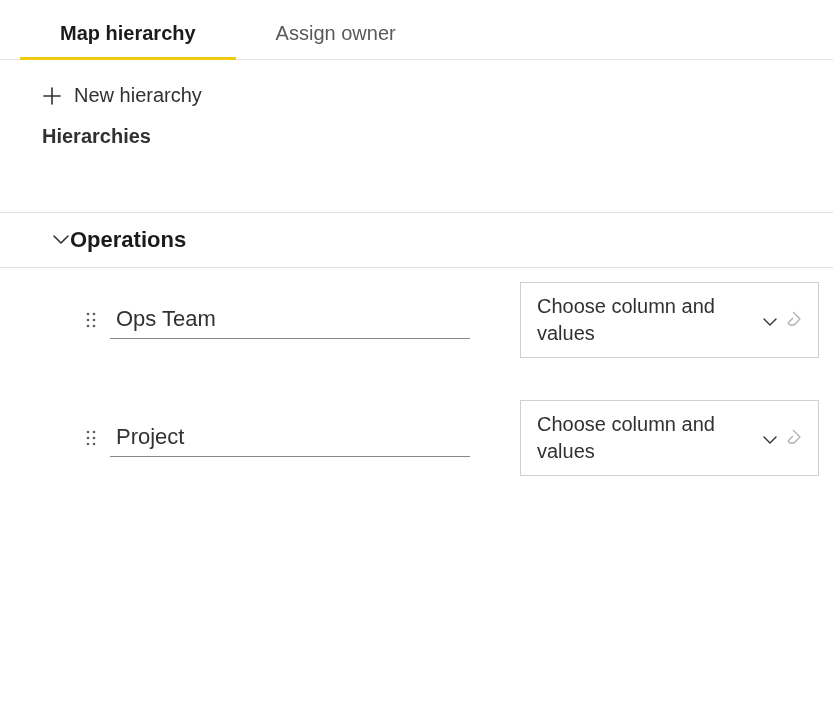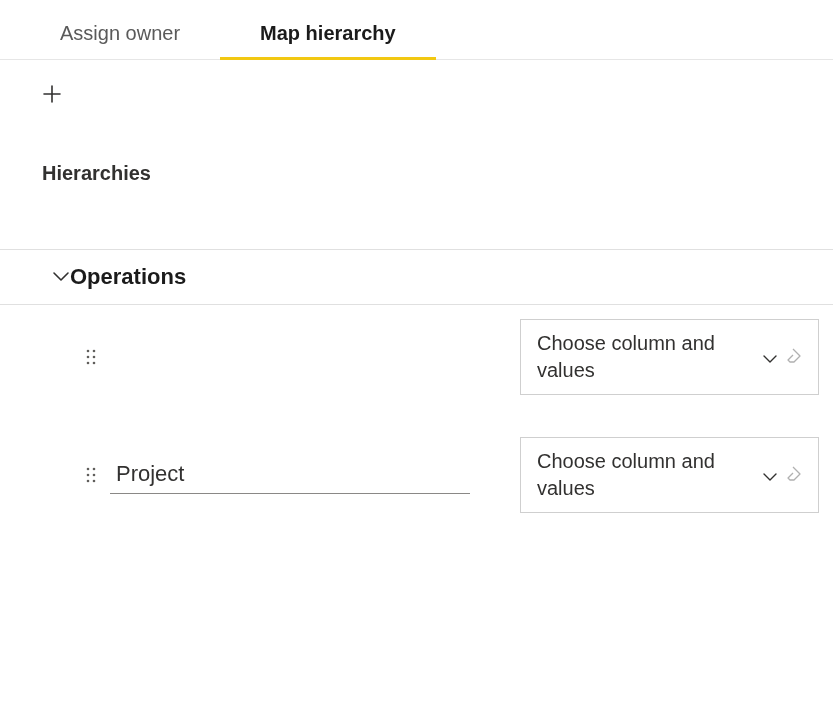--- a/index.html
+++ b/index.html
@@ -42,21 +42,20 @@
     font-size: 20px;
     color: #323130;
     cursor: pointer;
     width: fit-content;
   }
   .new-hierarchy .plus svg { display:block; }
   .columns-row {
     display: flex;
     border-bottom: 1px solid #e0e0e0;
     padding: 0 0 8px 0;
-    margin-top: 40px;
   }
   .col-left {
     width: 516px;
     padding-left: 42px;
   }
   .col-right {
     flex: 1;
     padding-left: 4px;
   }
   .col-header {
@@ -137,30 +136,31 @@
     display: flex;
     align-items: center;
     gap: 8px;
   }
   .second-item { margin-top: 14px; }
 </style>
 </head>
 <body>
 
 <div class="tabs">
+  <div class="tab active">Map hierarchy</div>
   <div class="tab">Assign owner</div>
-  <div class="tab active">Map hierarchy</div>
 </div>
 
 <div class="new-hierarchy">
   <span class="plus">
     <svg width="20" height="20" viewBox="0 0 20 20">
         <path d="M10 2v16M2 10h16" stroke="#323130" stroke-width="1.6" stroke-linecap="round"></path>
       </svg>
   </span>
+  <span>New hierarchy</span>
 </div>
 
 <div class="columns-row">
   <div class="col-left">
     <div class="col-header">Hierarchies</div>
     <div class="dataset-left-pad"></div>
   </div>
 </div>
 
 <div class="group-row">
@@ -177,20 +177,21 @@
     <span class="drag-handle">
       <svg width="10" height="16" viewBox="0 0 10 16">
         <circle cx="2" cy="2" r="1.3" fill="#605e5c"></circle>
           <circle cx="8" cy="2" r="1.3" fill="#605e5c"></circle>
         <circle cx="2" cy="8" r="1.3" fill="#605e5c"></circle>
           <circle cx="8" cy="8" r="1.3" fill="#605e5c"></circle>
         <circle cx="2" cy="14" r="1.3" fill="#605e5c"></circle>
           <circle cx="8" cy="14" r="1.3" fill="#605e5c"></circle>
       </svg>
     </span>
+    <input class="item-input" type="text" value="Ops Team" style="">
   </div>
   <div class="item-right">
     <div class="choice-box">
       <span class="choice-text">Choose column and values</span>
       <span class="choice-icons">
         <span>
           <svg width="16" height="10" viewBox="0 0 16 10">
               <path d="M2 2l6 6 6-6" fill="none" stroke="#323130" stroke-width="1.4" stroke-linecap="round" stroke-linejoin="round"></path>
             </svg>
         </span>

